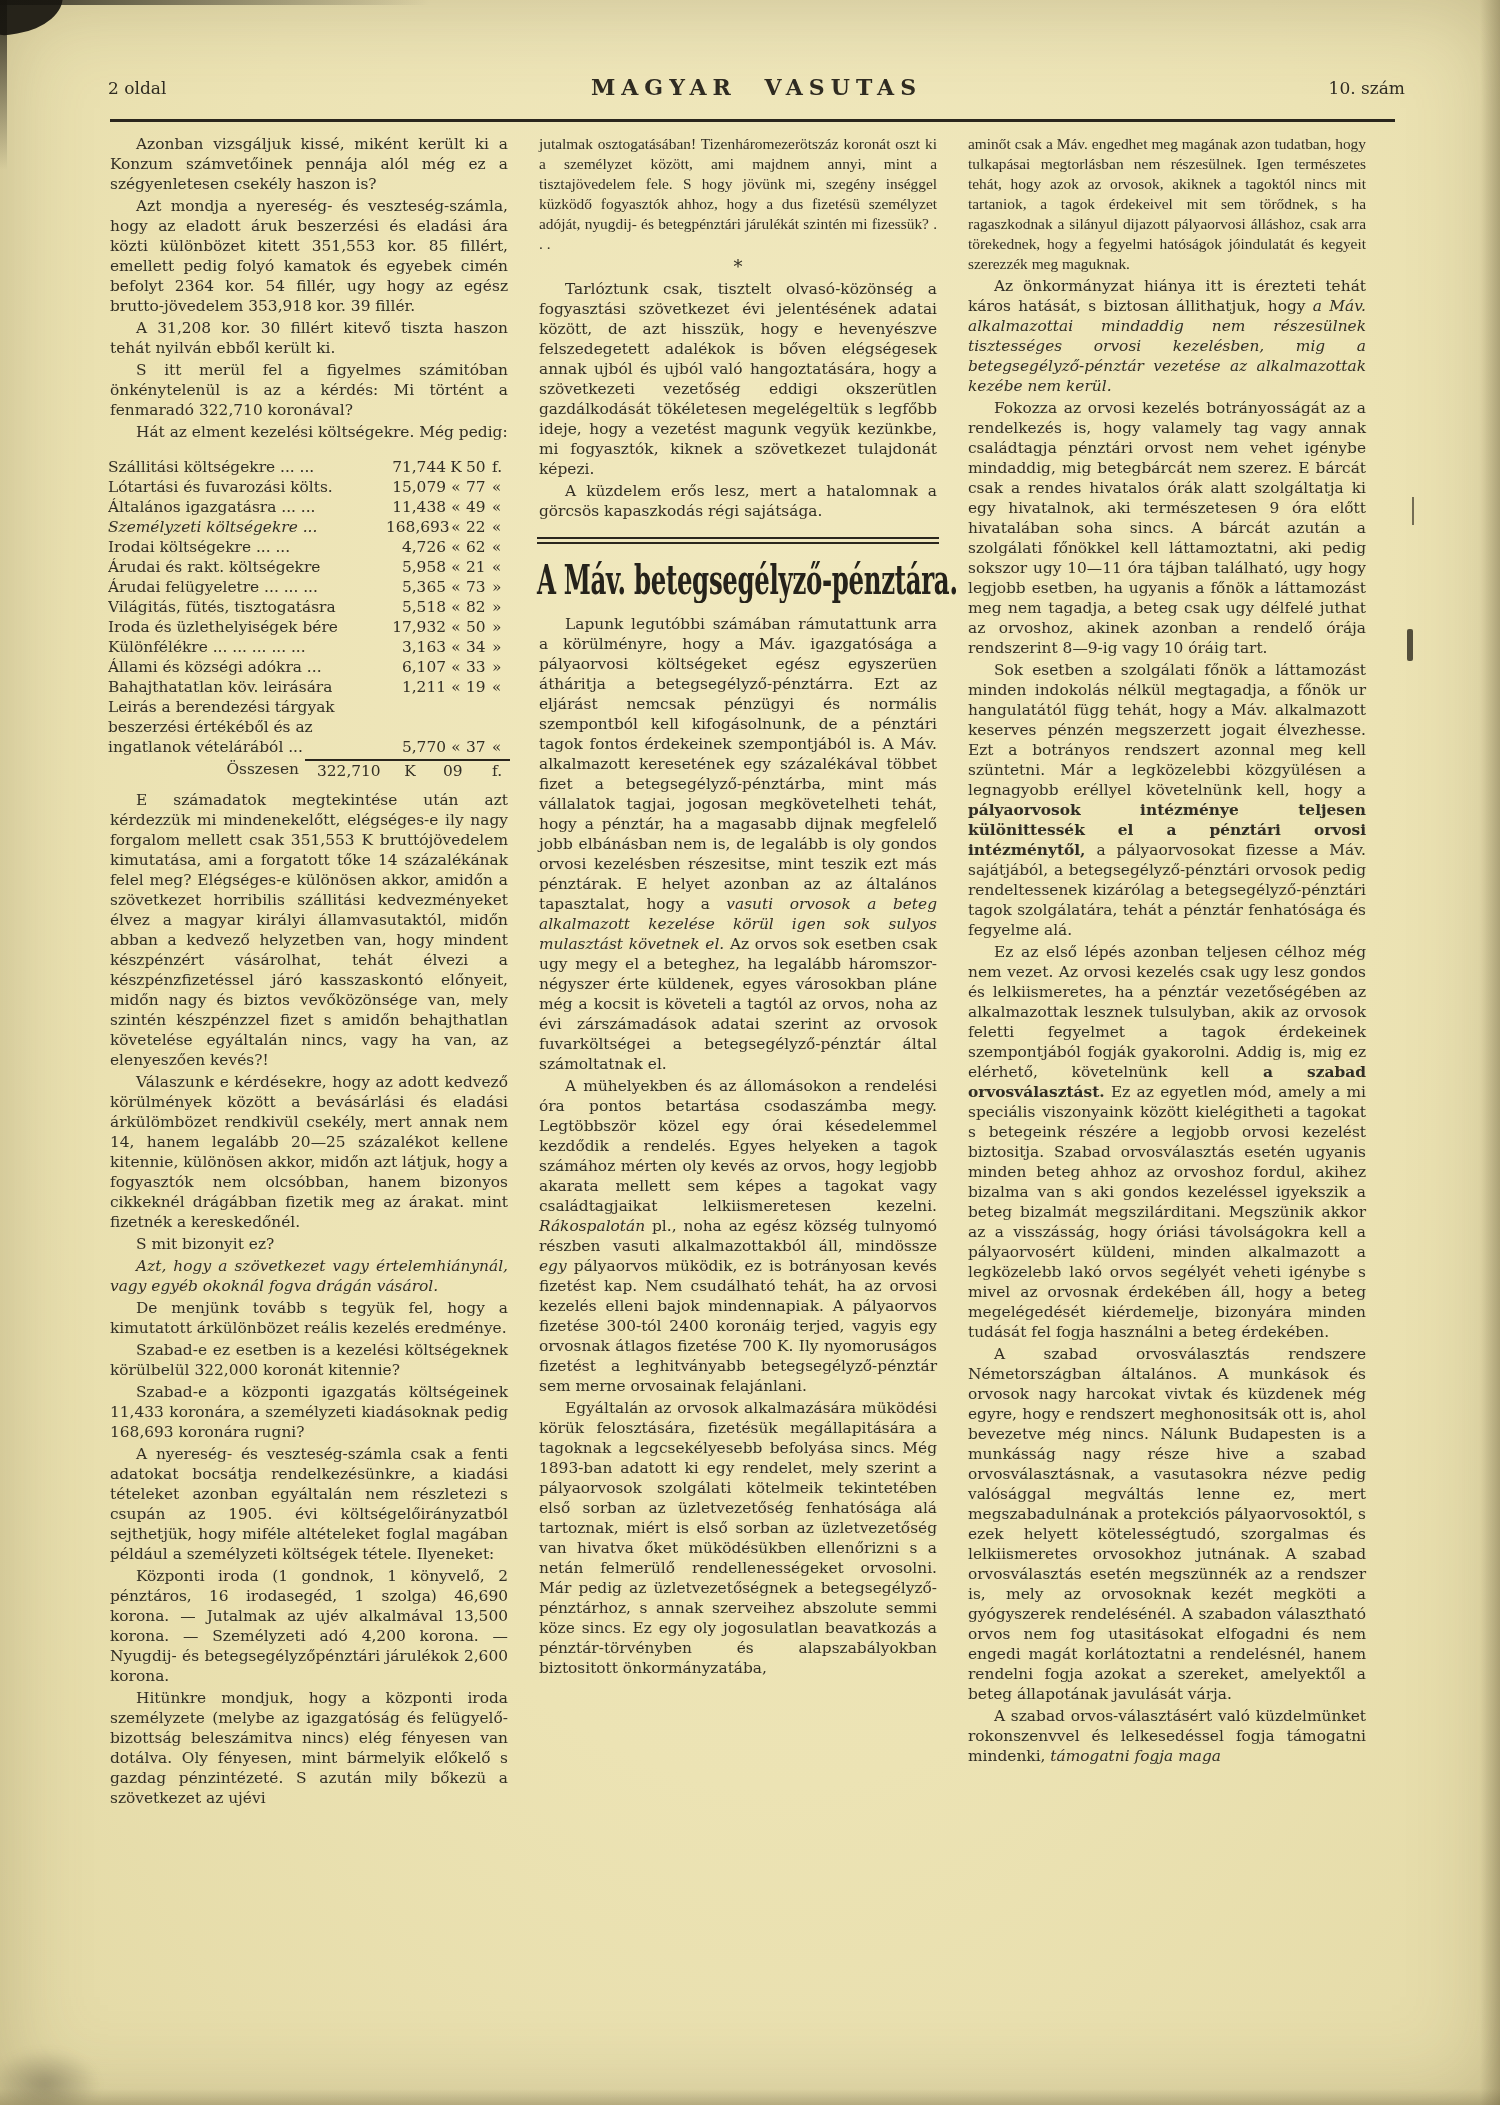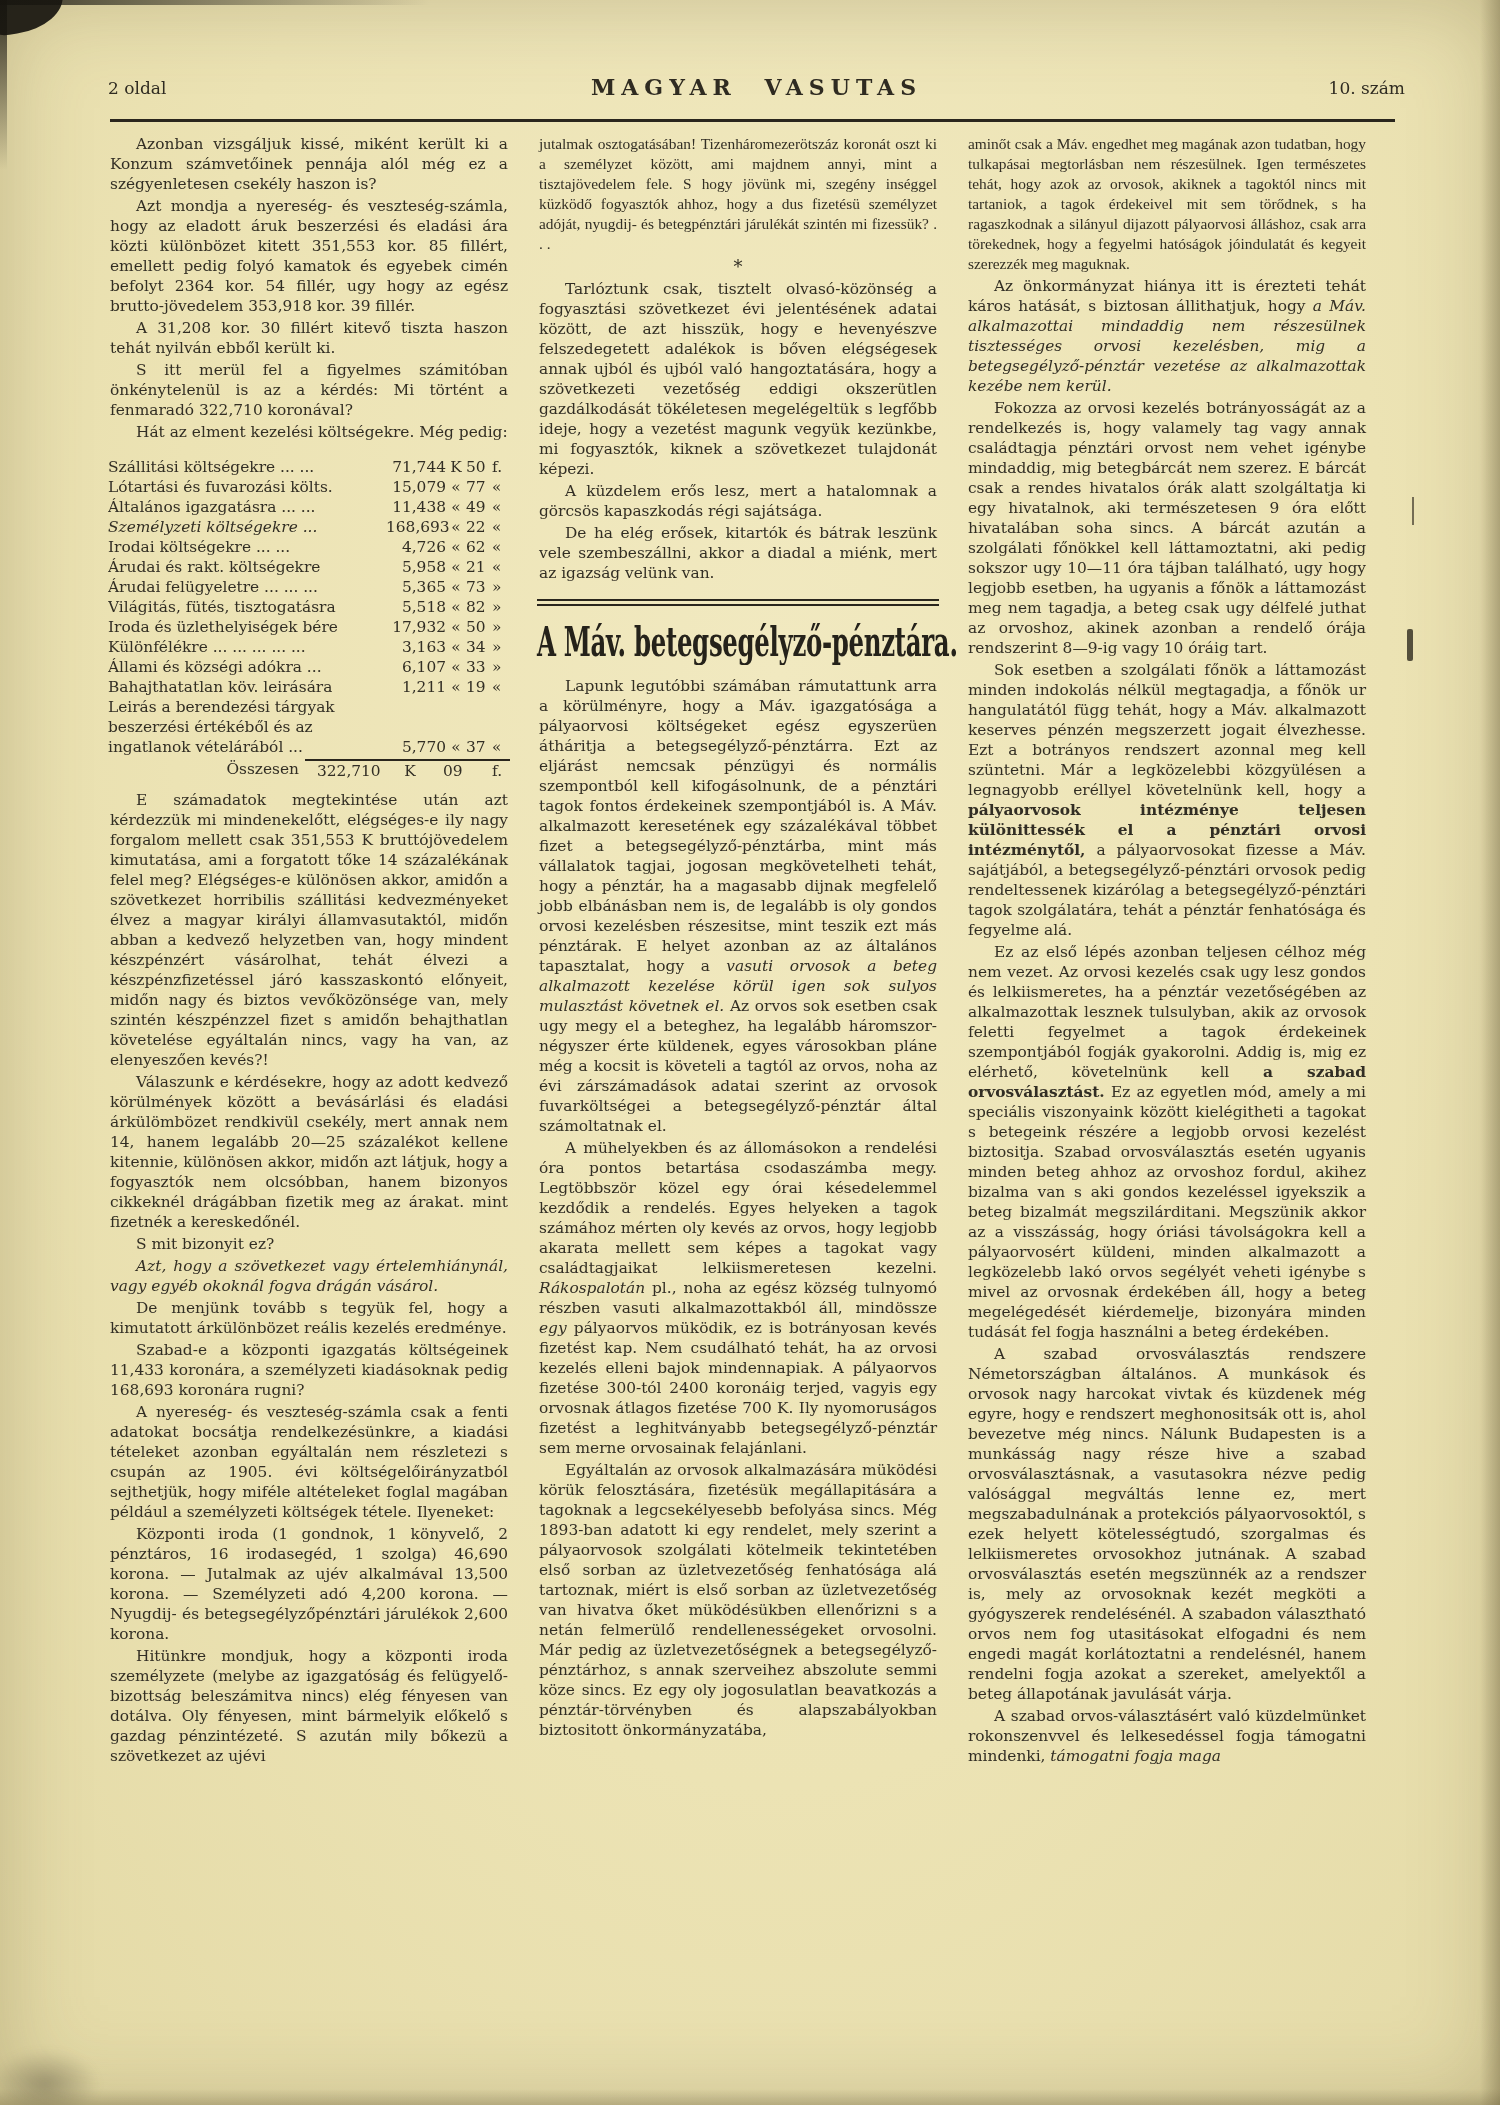--- a/index.html
+++ b/index.html
@@ -195,31 +195,31 @@
               <span class="cost-fil">09</span>
               <span class="cost-unit">f.</span>
             </span>
           </div>
         </div>
         <p><span>E számadatok megtekintése után azt kérdezzük mi mindenekelőtt, elégséges-e ily nagy forgalom mellett csak 351,553 K bruttójövedelem kimutatása, ami a forgatott tőke 14 százalékának felel meg? Elégséges-e különösen akkor, amidőn a szövetkezet horribilis szállitási kedvezményeket élvez a magyar királyi államvasutaktól, midőn abban a kedvező helyzetben van, hogy mindent készpénzért vásárolhat, tehát élvezi a készpénzfizetéssel járó kasszaskontó előnyeit, midőn nagy és biztos vevőközönsége van, mely szintén készpénzzel fizet s amidőn behajthatlan követelése egyáltalán nincs, vagy ha van, az elenyeszően kevés?!</span></p>
         <p><span>Válaszunk e kérdésekre, hogy az adott kedvező körülmények között a bevásárlási és eladási árkülömbözet rendkivül csekély, mert annak nem 14, hanem legalább 20—25 százalékot kellene kitennie, különösen akkor, midőn azt látjuk, hogy a fogyasztók nem olcsóbban, hanem bizonyos cikkeknél drágábban fizetik meg az árakat. mint fizetnék a kereskedőnél.</span></p>
         <p><span>S mit bizonyit ez?</span></p>
         <p><em>Azt, hogy a szövetkezet vagy értelemhiánynál, vagy egyéb okoknál fogva drágán vásárol.</em></p>
         <p><span>De menjünk tovább s tegyük fel, hogy a kimutatott árkülönbözet reális kezelés eredménye.</span></p>
+        <p><span>Szabad-e ez esetben is a kezelési költségeknek körülbelül 322,000 koronát kitennie?</span></p>
         <p><span>Szabad-e a központi igazgatás költségeinek 11,433 koronára, a személyzeti kiadásoknak pedig 168,693 koronára rugni?</span></p>
         <p><span>A nyereség- és veszteség-számla csak a fenti adatokat bocsátja rendelkezésünkre, a kiadási tételeket azonban egyáltalán nem részletezi s csupán az 1905. évi költségelőirányzatból sejthetjük, hogy miféle altételeket foglal magában például a személyzeti költségek tétele. Ilyeneket:</span></p>
         <p><span>Központi iroda (1 gondnok, 1 könyvelő, 2 pénztáros, 16 irodasegéd, 1 szolga) 46,690 korona. — Jutalmak az ujév alkalmával 13,500 korona. — Személyzeti adó 4,200 korona. — Nyugdij- és betegsegélyzőpénztári járulékok 2,600 korona.</span></p>
         <p><span>Hitünkre mondjuk, hogy a központi iroda személyzete (melybe az igazgatóság és felügyelő-bizottság beleszámitva nincs) elég fényesen van dotálva. Oly fényesen, mint bármelyik előkelő s gazdag pénzintézeté. S azután mily bőkezü a szövetkezet az ujévi</span></p>
       </div>
     <div class="col">
         <p class="noindent"><span>jutalmak osztogatásában! Tizenháromezerötszáz koronát oszt ki a személyzet között, ami majdnem annyi, mint a tisztajövedelem fele. S hogy jövünk mi, szegény inséggel küzködő fogyasztók ahhoz, hogy a dus fizetésü személyzet adóját, nyugdij- és betegpénztári járulékát szintén mi fizessük? . . .</span></p>
         <div class="star">*</div>
         <p><span>Tarlóztunk csak, tisztelt olvasó-közönség a fogyasztási szövetkezet évi jelentésének adatai között, de azt hisszük, hogy e hevenyészve felszedegetett adalékok is bőven elégségesek annak ujból és ujból való hangoztatására, hogy a szövetkezeti vezetőség eddigi okszerütlen gazdálkodását tökéletesen megelégeltük s legfőbb ideje, hogy a vezetést magunk vegyük kezünkbe, mi fogyasztók, kiknek a szövetkezet tulajdonát képezi.</span></p>
         <p><span>A küzdelem erős lesz, mert a hatalomnak a görcsös kapaszkodás régi sajátsága.</span></p>
-        <p><span>De ha elég erősek, kitartók és bátrak leszünk vele szembeszállni, akkor a diadal a miénk, mert az igazság velünk van.</span></p>
         <div class="double-rule"></div>
         <h2 class="article-title">A Máv. betegsegélyző-pénztára.</h2>
         <p><span>Lapunk legutóbbi számában rámutattunk arra a körülményre, hogy a Máv. igazgatósága a pályaorvosi költségeket egész egyszerüen átháritja a betegsegélyző-pénztárra. Ezt az eljárást nemcsak pénzügyi és normális szempontból kell kifogásolnunk, de a pénztári tagok fontos érdekeinek szempontjából is. A Máv. alkalmazott keresetének egy százalékával többet fizet a betegsegélyző-pénztárba, mint más vállalatok tagjai, jogosan megkövetelheti tehát, hogy a pénztár, ha a magasabb dijnak megfelelő jobb elbánásban nem is, de legalább is oly gondos orvosi kezelésben részesitse, mint teszik ezt más pénztárak. E helyet azonban az az általános tapasztalat, hogy a </span><em>vasuti orvosok a beteg alkalmazott kezelése körül igen sok sulyos mulasztást követnek el.</em><span> Az orvos sok esetben csak ugy megy el a beteghez, ha legalább háromszor-négyszer érte küldenek, egyes városokban pláne még a kocsit is követeli a tagtól az orvos, noha az évi zárszámadások adatai szerint az orvosok fuvarköltségei a betegsegélyző-pénztár által számoltatnak el.</span></p>
         <p><span>A mühelyekben és az állomásokon a rendelési óra pontos betartása csodaszámba megy. Legtöbbször közel egy órai késedelemmel kezdődik a rendelés. Egyes helyeken a tagok számához mérten oly kevés az orvos, hogy legjobb akarata mellett sem képes a tagokat vagy családtagjaikat lelkiismeretesen kezelni. </span><em>Rákospalotán</em><span> pl., noha az egész község tulnyomó részben vasuti alkalmazottakból áll, mindössze </span><em>egy</em><span> pályaorvos müködik, ez is botrányosan kevés fizetést kap. Nem csudálható tehát, ha az orvosi kezelés elleni bajok mindennapiak. A pályaorvos fizetése 300-tól 2400 koronáig terjed, vagyis egy orvosnak átlagos fizetése 700 K. Ily nyomoruságos fizetést a leghitványabb betegsegélyző-pénztár sem merne orvosainak felajánlani.</span></p>
         <p><span>Egyáltalán az orvosok alkalmazására müködési körük felosztására, fizetésük megállapitására a tagoknak a legcsekélyesebb befolyása sincs. Még 1893-ban adatott ki egy rendelet, mely szerint a pályaorvosok szolgálati kötelmeik tekintetében első sorban az üzletvezetőség fenhatósága alá tartoznak, miért is első sorban az üzletvezetőség van hivatva őket müködésükben ellenőrizni s a netán felmerülő rendellenességeket orvosolni. Már pedig az üzletvezetőségnek a betegsegélyző-pénztárhoz, s annak szerveihez abszolute semmi köze sincs. Ez egy oly jogosulatlan beavatkozás a pénztár-törvényben és alapszabályokban biztositott önkormányzatába,</span></p>
       </div>
     <div class="col">
         <p class="noindent"><span>aminőt csak a Máv. engedhet meg magának azon tudatban, hogy tulkapásai megtorlásban nem részesülnek. Igen természetes tehát, hogy azok az orvosok, akiknek a tagoktól nincs mit tartaniok, a tagok érdekeivel mit sem törődnek, s ha ragaszkodnak a silányul dijazott pályaorvosi álláshoz, csak arra törekednek, hogy a fegyelmi hatóságok jóindulatát és kegyeit szerezzék meg maguknak.</span></p>
         <p><span>Az önkormányzat hiánya itt is érezteti tehát káros hatását, s biztosan állithatjuk, hogy </span><em>a Máv. alkalmazottai mindaddig nem részesülnek tisztességes orvosi kezelésben, mig a betegsegélyző-pénztár vezetése az alkalmazottak kezébe nem kerül.</em></p>
         <p><span>Fokozza az orvosi kezelés botrányosságát az a rendelkezés is, hogy valamely tag vagy annak családtagja pénztári orvost nem vehet igénybe mindaddig, mig betegbárcát nem szerez. E bárcát csak a rendes hivatalos órák alatt szolgáltatja ki egy hivatalnok, aki természetesen 9 óra előtt hivatalában soha sincs. A bárcát azután a szolgálati főnökkel kell láttamoztatni, aki pedig sokszor ugy 10—11 óra tájban található, ugy hogy legjobb esetben, ha ugyanis a főnök a láttamozást meg nem tagadja, a beteg csak ugy délfelé juthat az orvoshoz, akinek azonban a rendelő órája rendszerint 8—9-ig vagy 10 óráig tart.</span></p>

